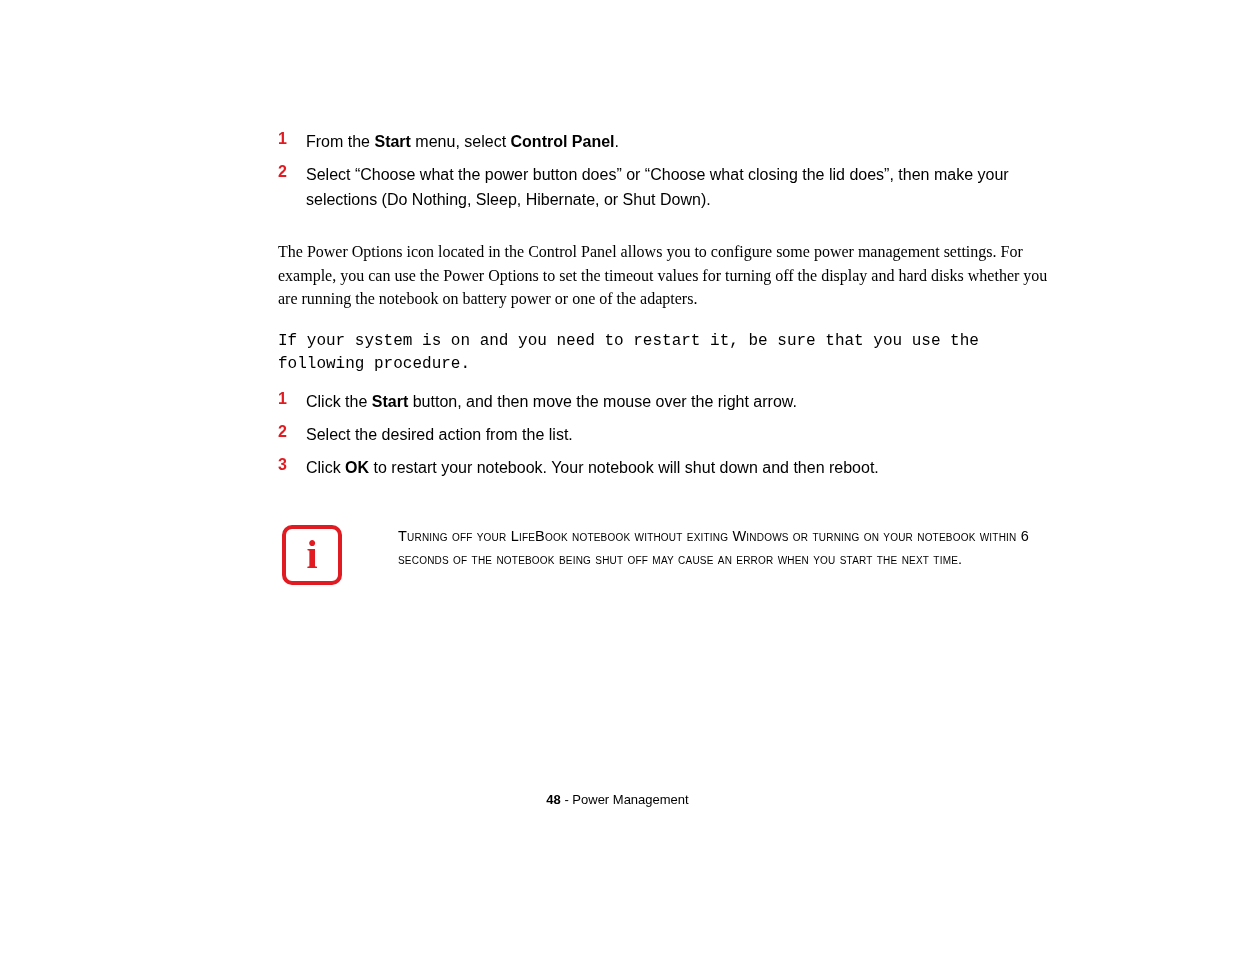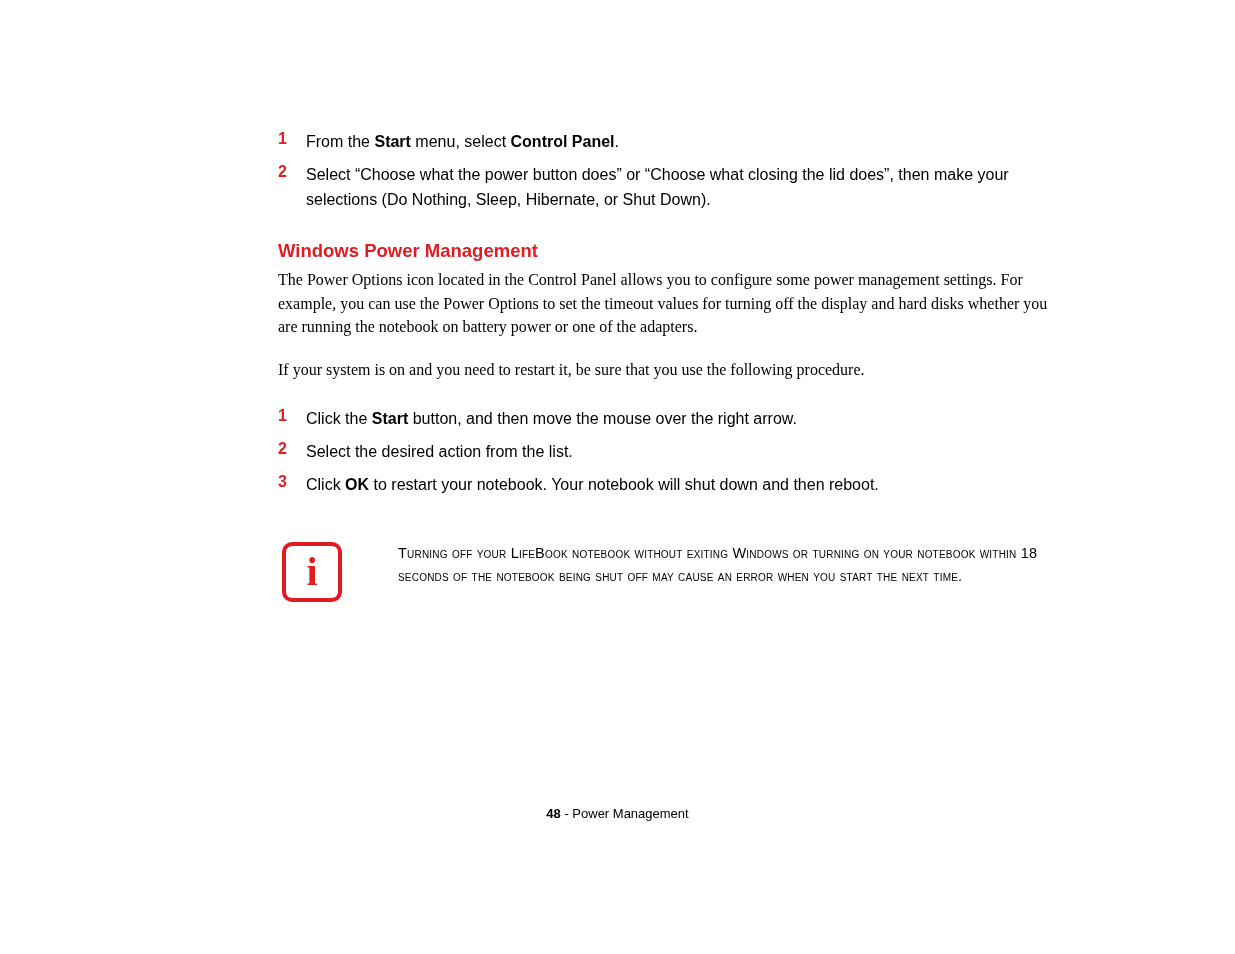--- a/index.html
+++ b/index.html
@@ -81,21 +81,21 @@
   }
   .info-text {
     font-family: Arial, Helvetica, sans-serif;
     font-size: 14.5px;
     line-height: 1.6;
     font-variant: small-caps;
     letter-spacing: 0.2px;
   }
   .footer {
     position: absolute;
-    bottom: 133px;
+    bottom: 147px;
     left: 0;
     width: 100%;
     text-align: center;
     font-family: Arial, Helvetica, sans-serif;
     font-size: 13px;
   }
   .footer .pg {
     font-weight: bold;
   }
   b { font-weight: bold; }
@@ -109,24 +109,23 @@
       <div class="num-item">
         <div class="num">1</div>
         <div class="num-text">From the <b>Start</b> menu, select <b>Control Panel</b>.</div>
       </div>
       <div class="num-item">
         <div class="num">2</div>
         <div class="num-text">Select “Choose what the power button does” or “Choose what closing the lid does”, then make your selections (Do Nothing, Sleep, Hibernate, or Shut Down).</div>
       </div>
     </div>
 
-  <div class="section-heading">Windows Power Management</div>
   <p class="body-text">The Power Options icon located in the Control Panel allows you to configure some power management settings. For example, you can use the Power Options to set the timeout values for turning off the display and hard disks whether you are running the notebook on battery power or one of the adapters.</p>
 
-  <p class="body-text" style="margin-bottom:26px;">If your system is on and you need to restart it, be sure that you use the following procedure.</p>
+  <p class="body-text" style="margin-bottom:14px;font-family:Liberation Mono, monospace;">If your system is on and you need to restart it, be sure that you use the following procedure.</p>
 
   <div class="num-list" style="margin-bottom:0;">
       <div class="num-item">
         <div class="num">1</div>
         <div class="num-text">Click the <b>Start</b> button, and then move the mouse over the right arrow.</div>
       </div>
       <div class="num-item">
         <div class="num">2</div>
         <div class="num-text">Select the desired action from the list.</div>
       </div>
@@ -135,20 +134,20 @@
         <div class="num-text">Click <b>OK</b> to restart your notebook. Your notebook will shut down and then reboot.</div>
       </div>
     </div>
 
   <div class="info-row">
     <div class="info-icon">
       <div class="info-icon-box">
         <span class="info-icon-letter">i</span>
       </div>
     </div>
-    <div class="info-text">Turning off your LifeBook notebook without exiting Windows or turning on your notebook within 18 seconds of the notebook being shut off may cause an error when you start the next time.</div>
+    <div class="info-text">Turning off your LifeBook notebook without exiting Windows or turning on your notebook within 6 seconds of the notebook being shut off may cause an error when you start the next time.</div>
   </div>
 
   <div class="footer">
     <span class="pg">48</span><span> - </span><span>Power Management</span>
   </div>
 
 </div>
 
 </body></html>

